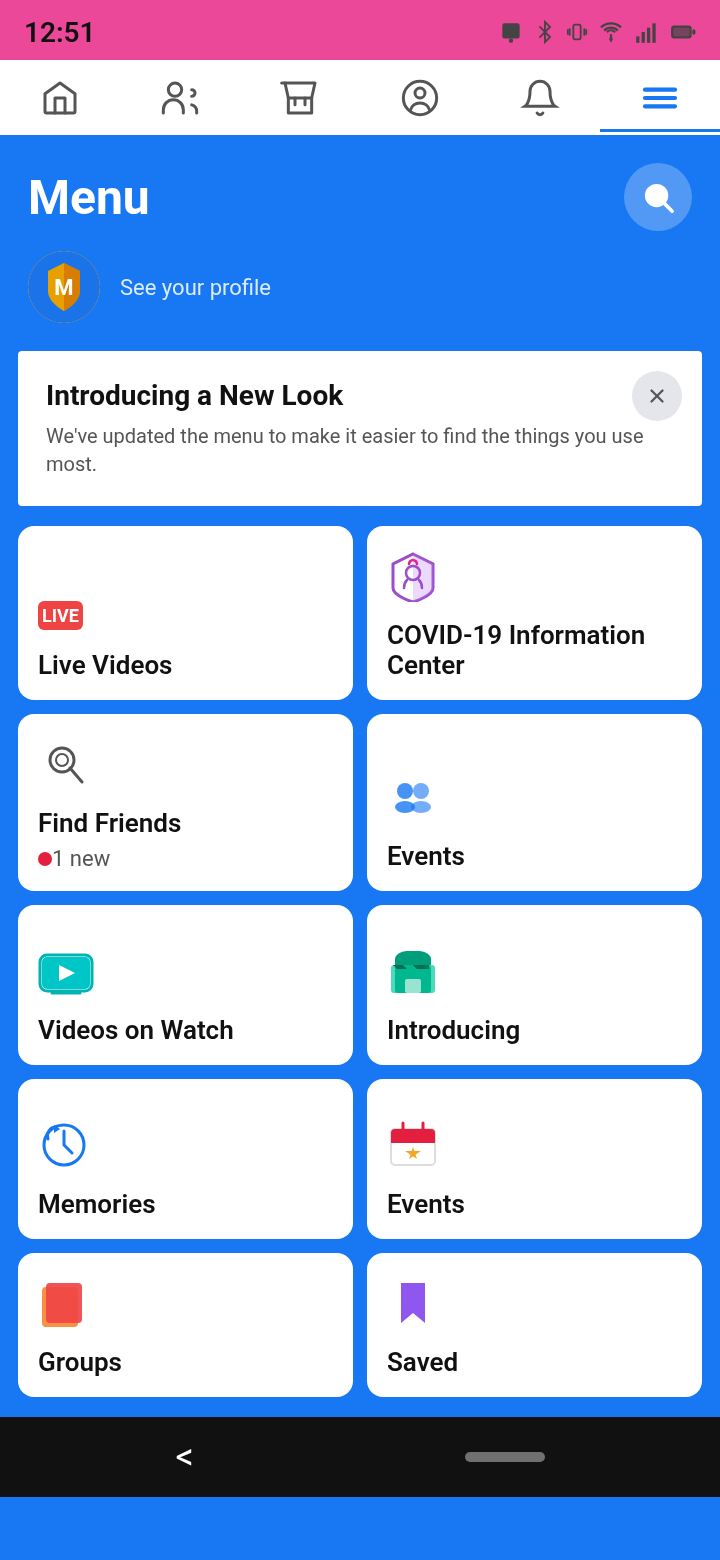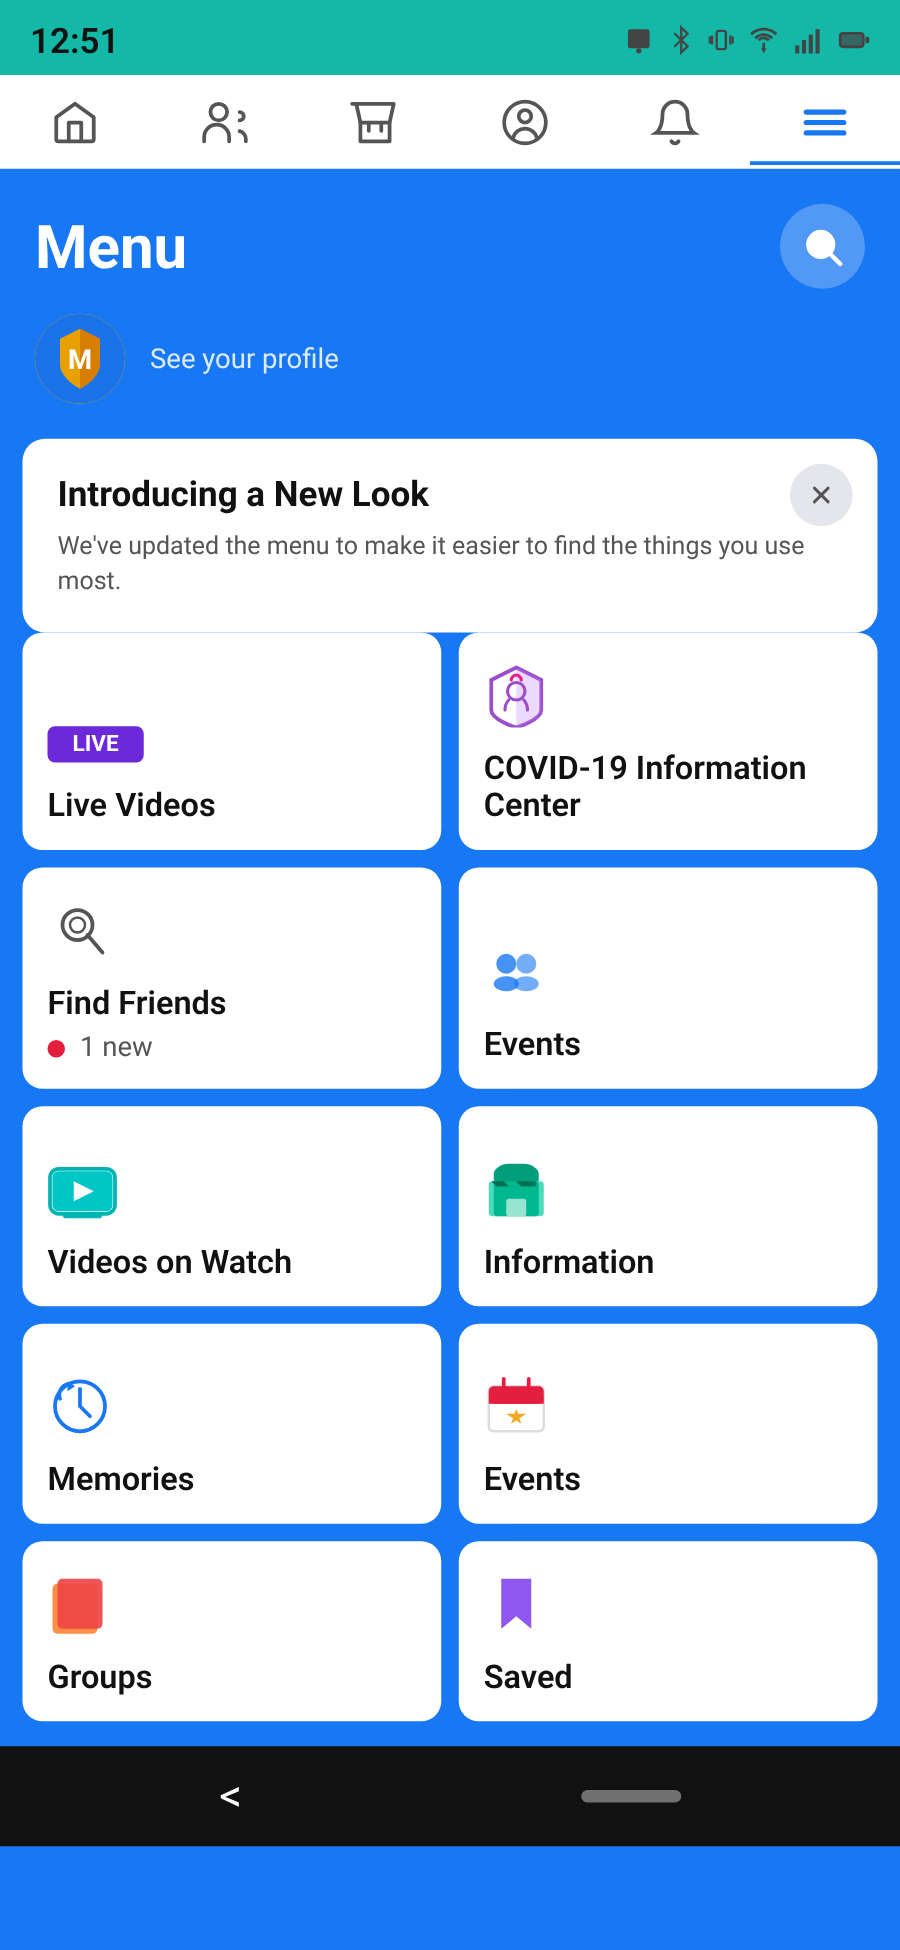--- a/index.html
+++ b/index.html
@@ -7,21 +7,21 @@
     body {
       width: 720px;
       min-height: 1560px;
       font-family: -apple-system, BlinkMacSystemFont, 'Segoe UI', Roboto, sans-serif;
       background: #1877f2;
       overflow-x: hidden;
     }
 
     
     .status-bar {
-      background: #14b8a6;
+      background: #ec4899;
       display: flex;
       justify-content: space-between;
       align-items: center;
       padding: 12px 24px 8px;
       height: 60px;
     }
     .status-time {
       font-size: 28px;
       font-weight: 600;
       color: #111;
@@ -132,22 +132,23 @@
 
     
     .content {
       background: #1877f2;
       padding: 0 18px 20px;
     }
 
     
     .banner-card {
       background: white;
-      border-radius: 18px;
+      border-radius: 4px;
       padding: 28px 28px 28px 28px;
+      margin-bottom: 20px;
       position: relative;
     }
     .banner-title {
       font-size: 28px;
       font-weight: 700;
       color: #111;
       margin-bottom: 10px;
     }
     .banner-text {
       font-size: 20px;
@@ -191,39 +192,39 @@
       margin-bottom: 6px;
     }
     .card-label {
       font-size: 26px;
       font-weight: 600;
       color: #111;
     }
     .card-sublabel {
       display: flex;
       align-items: center;
-      gap: 12px;
+      gap: 0;
       font-size: 22px;
       color: #555;
     }
     .red-dot {
       width: 14px;
       height: 14px;
       background: #e41e3f;
       border-radius: 50%;
       display: inline-block;
     }
 
     
     .live-badge {
-      background: #6d28d9;
+      background: #ef4444;
       color: white;
       font-size: 18px;
       font-weight: 700;
-      padding: 4px 20px;
+      padding: 4px 4px;
       border-radius: 6px;
       display: inline-block;
       margin-bottom: 6px;
     }
 
     
     .bottom-nav {
       background: #111;
       height: 80px;
       display: flex;
@@ -455,21 +456,21 @@
             <rect x="8" y="20" width="36" height="28" rx="3" fill="#00b890"></rect>
             <path d="M8 20 L8 14 C8 10 14 6 20 6 L32 6 C38 6 44 10 44 14 L44 20" fill="#009e7a" stroke="none"></path>
             <rect x="10" y="20" width="32" height="4" fill="#007a5e"></rect>
 
             <path d="M10 24 L20 24 L16 20 L6 20Z" fill="#006e52"></path>
             <path d="M20 24 L30 24 L26 20 L16 20Z" fill="#00b890"></path>
             <path d="M30 24 L40 24 L36 20 L26 20Z" fill="#006e52"></path>
             <rect x="18" y="34" width="16" height="14" rx="2" fill="white" opacity="0.6"></rect>
           </svg>
         </div>
-        <div class="card-label">Information</div>
+        <div class="card-label">Introducing</div>
       </div>
 
       <div class="card">
         <div class="card-icon">
           <svg width="52" height="52" viewBox="0 0 52 52" fill="none">
             <circle cx="26" cy="26" r="20" stroke="#1877f2" stroke-width="3"></circle>
             <polyline points="26,12 26,26 34,34" stroke="#1877f2" stroke-width="3" stroke-linecap="round" stroke-linejoin="round"></polyline>
             <path d="M10 20 C8 14 12 8 18 8" stroke="#1877f2" stroke-width="3" stroke-linecap="round"></path>
             <polygon points="16,6 22,10 16,14" fill="#1877f2"></polygon>
           </svg>

